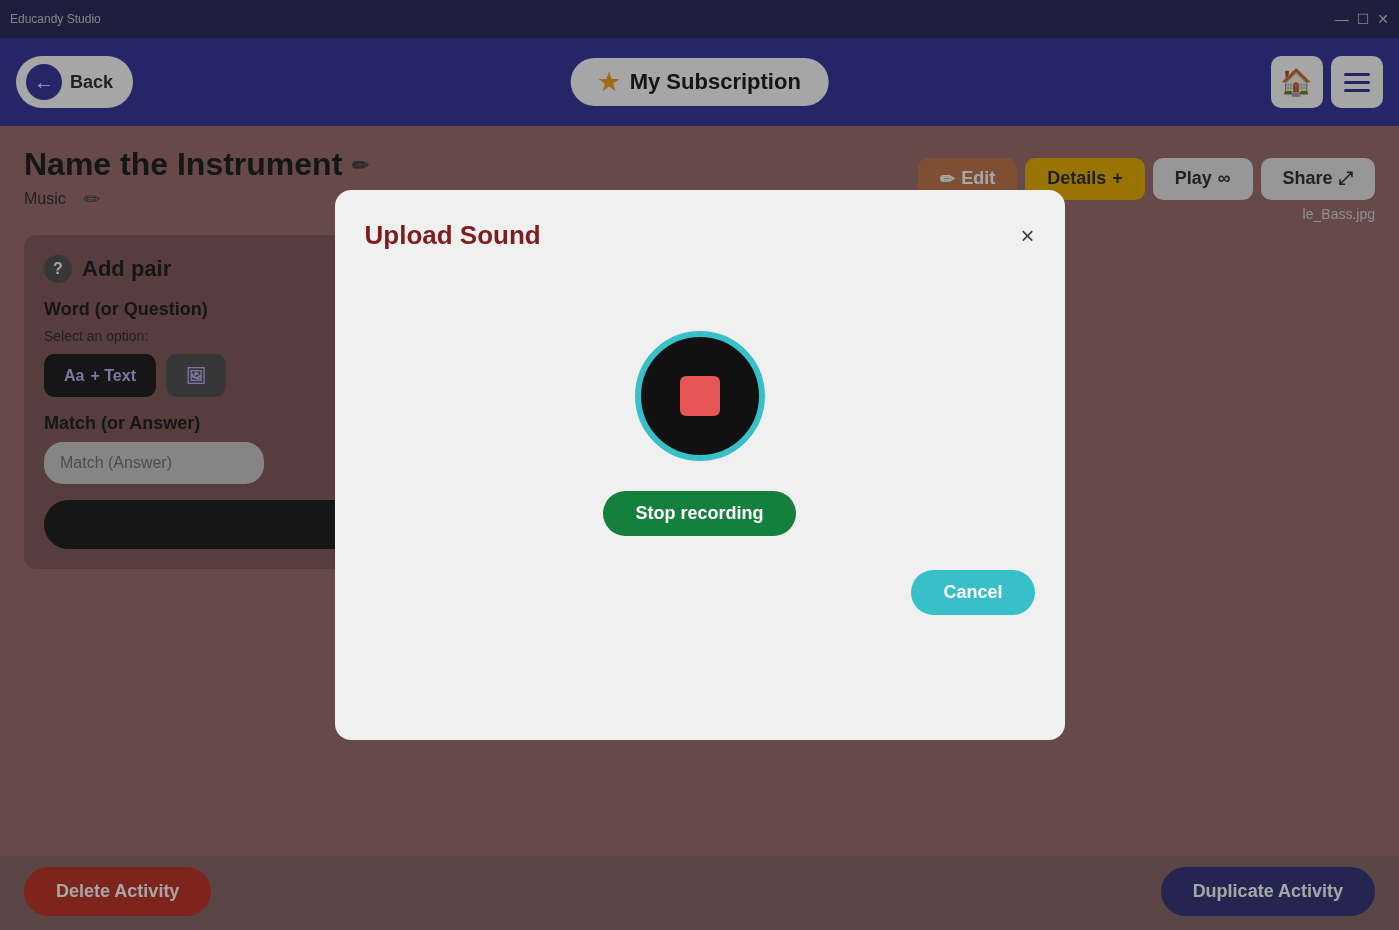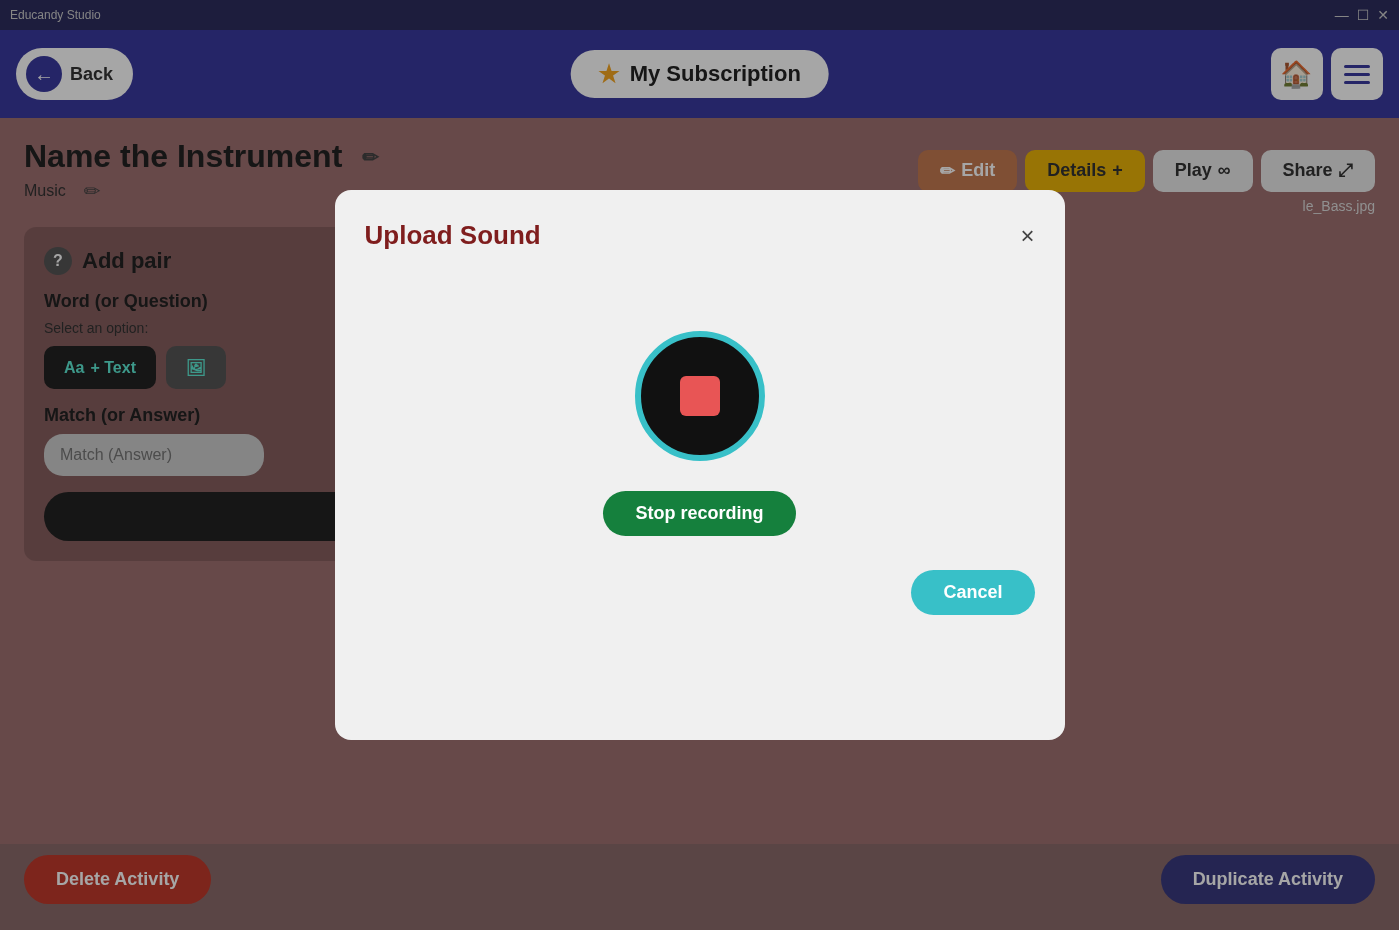--- a/index.html
+++ b/index.html
@@ -8,21 +8,21 @@
       width: 1399px;
       height: 930px;
       overflow: hidden;
       background: #8B6B6B;
       position: relative;
     }
 
     
     .title-bar {
       background: #2d2d5e;
-      height: 30px;
+      height: 38px;
       display: flex;
       align-items: center;
       padding: 0 10px;
       justify-content: space-between;
     }
     .title-bar-text {
       color: #ccc;
       font-size: 12px;
     }
     .title-bar-controls {
@@ -144,21 +144,21 @@
     .activity-title {
       display: flex;
       flex-direction: column;
     }
     .activity-name {
       font-size: 32px;
       font-weight: bold;
       color: #222;
       display: flex;
       align-items: center;
-      gap: 20px;
+      gap: 10px;
     }
     .edit-icon-small {
       font-size: 20px;
       color: #444;
       cursor: pointer;
     }
     .activity-category {
       font-size: 16px;
       color: #333;
       display: flex;
@@ -238,21 +238,21 @@
       color: #333;
       margin-bottom: 10px;
     }
     .option-buttons {
       display: flex;
       gap: 10px;
       margin-bottom: 16px;
     }
     .option-btn {
       background: #222;
-      color: #5eead4;
+      color: #c4b5fd;
       border: none;
       border-radius: 10px;
       padding: 12px 20px;
       font-size: 16px;
       font-weight: bold;
       cursor: pointer;
       display: flex;
       align-items: center;
       gap: 6px;
     }
@@ -289,21 +289,21 @@
       position: absolute;
       right: 24px;
       top: 80px;
       color: #ddd;
       font-size: 14px;
     }
 
     
     .bottom-bar {
       position: absolute;
-      bottom: 16px;
+      bottom: 4px;
       left: 0;
       right: 0;
       height: 70px;
       background: #8B6B6B;
       display: flex;
       align-items: center;
       justify-content: space-between;
       padding: 0 24px;
     }
     .delete-btn {

